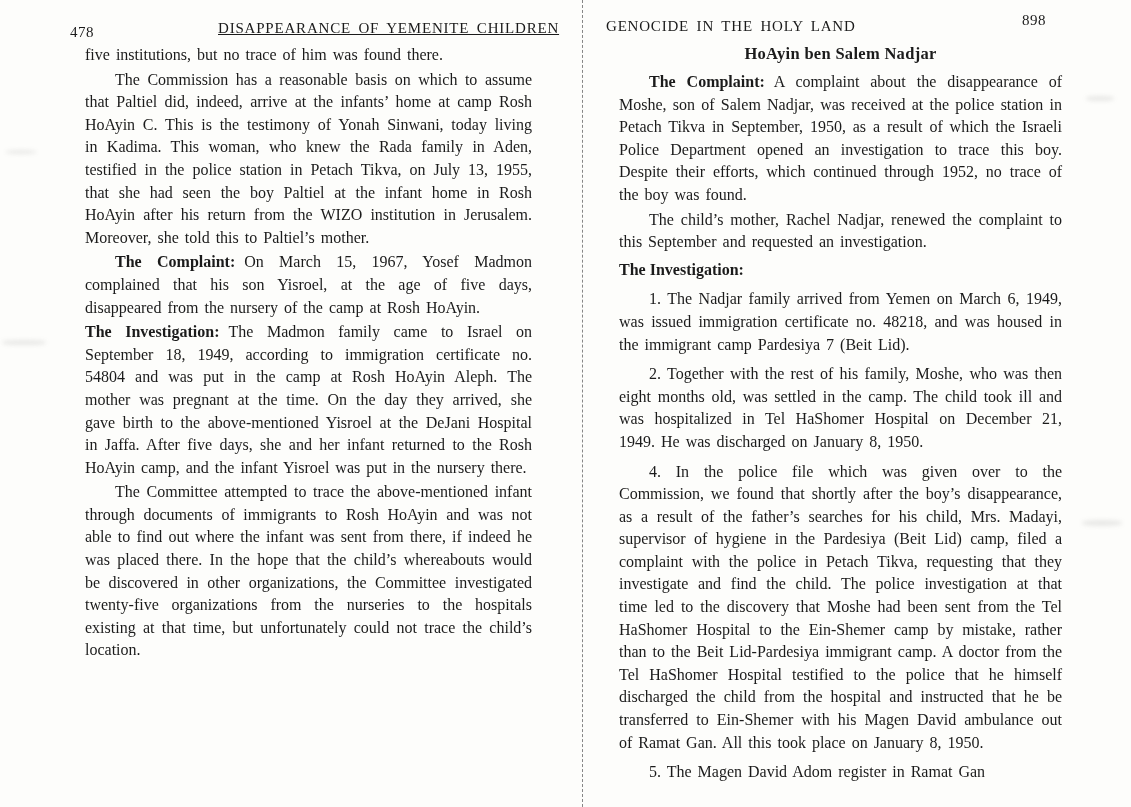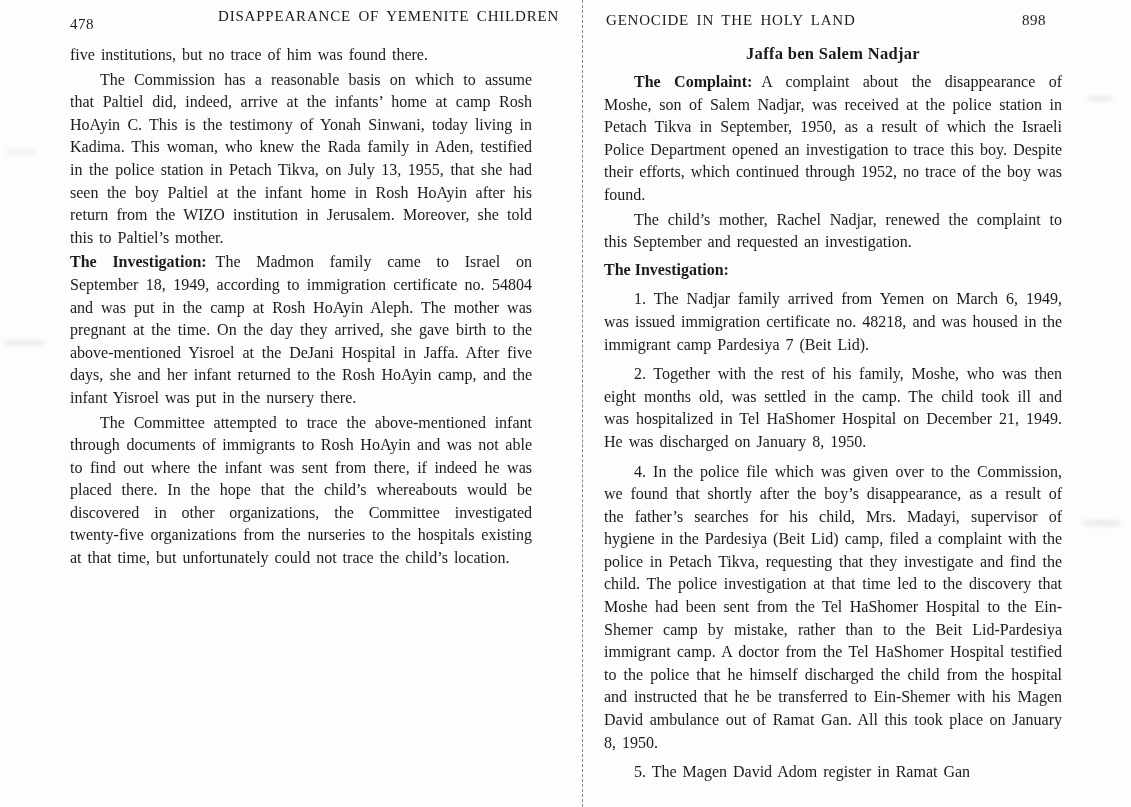--- a/index.html
+++ b/index.html
@@ -27,26 +27,26 @@
     height: 22px;
     font-size: 15px;
     letter-spacing: 0.8px;
     word-spacing: 3px;
     white-space: nowrap;
   }
   .running-header .folio {
     font-size: 15px;
     letter-spacing: 0.5px;
   }
-  .page-left .folio { position: absolute; left: 0; top: 8px; }
-  .page-left .header-title { position: absolute; left: 148px; top: 0; }
-  .page-right .header-title { position: absolute; left: 2px; top: 4px; }
+  .page-left .folio { position: absolute; left: 0; top: 16px; }
+  .page-left .header-title { position: absolute; left: 148px; top: 12px; text-decoration: underline; }
+  .page-right .header-title { position: absolute; left: 2px; top: 10px; }
   .page-right .folio { position: absolute; right: 16px; top: 4px; }
 
-  .body-text { margin-top: 14px; }
+  .body-text { margin-top: 14px; margin-left: 15px; }
 
   p.body {
     margin: 2px 0;
     font-size: 16px;
     line-height: 22.6px;
     text-align: justify;
     word-spacing: 2px;
   }
   p.indent { text-indent: 30px; }
   .page-right p.item { margin: 7px 0; }
@@ -104,32 +104,33 @@
 <div class="page page-left">
   <div class="running-header">
     <span class="folio">478</span>
     <span class="header-title">DISAPPEARANCE OF YEMENITE CHILDREN</span>
   </div>
   <div class="body-text">
     <p class="body">five institutions, but no trace of him was found there.</p>
     <p class="body indent">The Commission has a reasonable basis on which to assume that Paltiel did, indeed, arrive at the infants’ home at camp Rosh HoAyin C. This is the testimony of Yonah Sinwani, today living in Kadima.  This woman, who knew the Rada family in Aden, testified in the police station in Petach Tikva, on July 13, 1955, that she had seen the boy Paltiel at the infant home in Rosh HoAyin after his return from the WIZO institution in Jerusalem.  Moreover, she told this to Paltiel’s mother.</p>
 
 
+    <p class="body indent"><span class="lead">The Complaint:</span><span>On March 15, 1967, Yosef Madmon complained that his son Yisroel, at the age of five days, disappeared from the nursery of the camp at Rosh HoAyin.</span></p>
     <p class="body"><span class="lead">The Investigation:</span><span>The Madmon family came to Israel on September 18, 1949, according to immigration certificate no. 54804 and was put in the camp at Rosh HoAyin Aleph.  The mother was pregnant at the time.  On the day they arrived, she gave birth to the above-mentioned Yisroel at the DeJani Hospital in Jaffa.  After five days, she and her infant returned to the Rosh HoAyin camp, and the infant Yisroel was put in the nursery there.</span></p>
     <p class="body indent">The Committee attempted to trace the above-mentioned infant through documents of immigrants to Rosh HoAyin and was not able to find out where the infant was sent from there, if indeed he was placed there. In the hope that the child’s whereabouts would be discovered in other organizations, the Committee investigated twenty-five organizations from the nurseries to the hospitals existing at that time, but unfortunately could not trace the child’s location.</p>
   </div>
 </div>
 
 <div class="page page-right">
   <div class="running-header">
     <span class="header-title">GENOCIDE IN THE HOLY LAND</span>
     <span class="folio">898</span>
   </div>
   <div class="body-text">
-    <div class="section-heading">Jaffa ben Salem Nadjar</div>
+    <div class="section-heading">HoAyin ben Salem Nadjar</div>
 
     <p class="body indent"><span class="lead">The Complaint:</span><span>A complaint about the disappearance of Moshe, son of Salem Nadjar, was received at the police station in Petach Tikva in September, 1950, as a result of which the Israeli Police Department opened an investigation to trace this boy.  Despite their efforts, which continued through 1952, no trace of the boy was found.</span></p>
     <p class="body indent">The child’s mother, Rachel Nadjar, renewed the complaint to this September and requested an investigation.</p>
 
     <p class="lead-only">The Investigation:</p>
 
     <p class="body indent item">1.  The Nadjar family arrived from Yemen on March 6, 1949, was issued immigration certificate no. 48218, and was housed in the immigrant camp Pardesiya 7 (Beit Lid).</p>
     <p class="body indent item">2.  Together with the rest of his family, Moshe, who was then eight months old, was settled in the camp.  The child took ill and was hospitalized in Tel HaShomer Hospital on December 21, 1949. He was discharged on January 8, 1950.</p>
     <p class="body indent item">4.  In the police file which was given over to the Commission, we found that shortly after the boy’s disappearance, as a result of the father’s searches for his child, Mrs. Madayi, supervisor of hygiene in the Pardesiya (Beit Lid) camp, filed a complaint with the police in Petach Tikva, requesting that they investigate and find the child.  The police investigation at that time led to the discovery that Moshe had been sent from the Tel HaShomer Hospital to the Ein-Shemer camp by mistake, rather than to the Beit Lid-Pardesiya immigrant camp.  A doctor from the Tel HaShomer Hospital testified to the police that he himself discharged the child from the hospital and instructed that he be transferred to Ein-Shemer with his Magen David ambulance out of Ramat Gan.  All this took place on January 8, 1950.</p>
     <p class="body indent item">5.  The Magen David Adom register in Ramat Gan</p>

